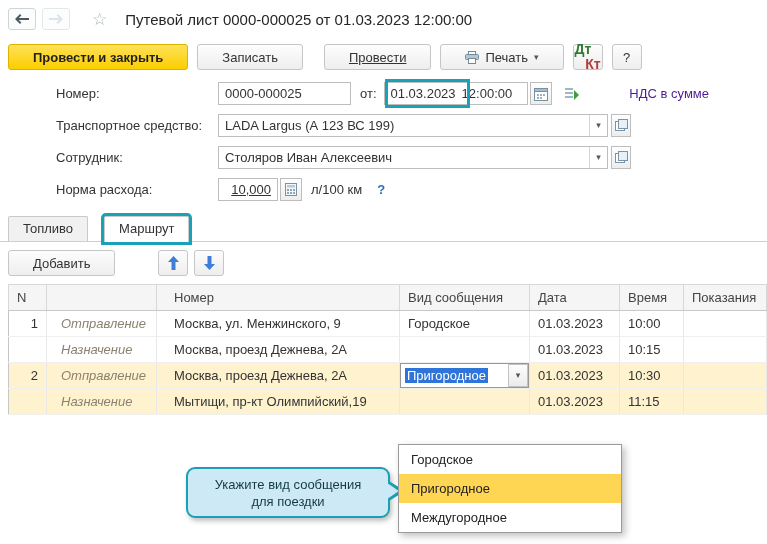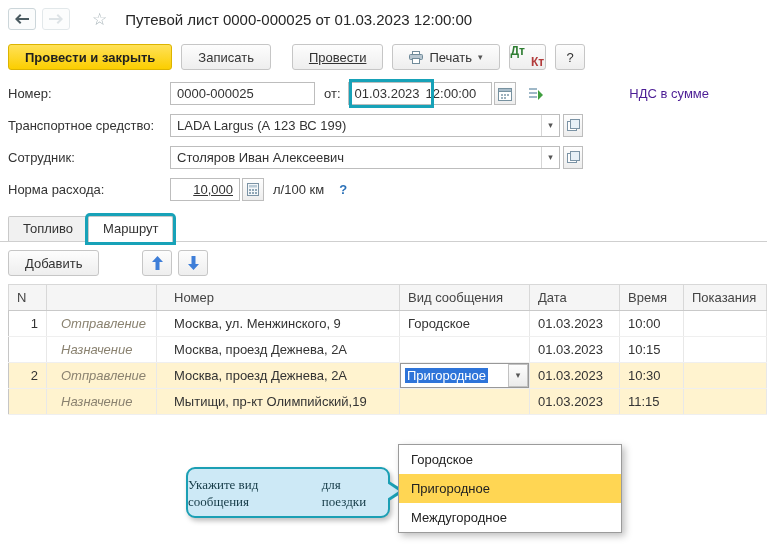--- a/index.html
+++ b/index.html
@@ -9,58 +9,58 @@
   
   .titlebar { display:flex; align-items:center; padding:8px 8px 4px 8px; gap:6px; }
   .navbtn { width:28px; height:22px; border:1px solid #ccd6da; border-radius:3px; background:#fbfcfc;
             display:inline-flex; align-items:center; justify-content:center; cursor:pointer; }
   .navbtn.disabled { opacity:.55; }
   .star { color:#a9b5ba; font-size:17px; margin:0 2px 0 16px; }
   .doc-title { font-size:15px; color:#262626; margin-left:10px; white-space:nowrap; }
 
   
   .cmdbar { display:flex; align-items:center; gap:9px; padding:10px 8px 8px 8px; }
-  .btn { height:26px; padding:0 16px; background:linear-gradient(#fdfdfd,#eeeeee);
+  .btn { height:26px; padding:0 24px; background:linear-gradient(#fdfdfd,#eeeeee);
          border:1px solid #c6c6c6; border-radius:3px; font-size:13px; color:#333;
          display:inline-flex; align-items:center; gap:6px; cursor:pointer; font-family:inherit;justify-content:center; }
   .btn-primary { background:linear-gradient(#ffe158,#fbce00); border-color:#dcb400; font-weight:bold; color:#1f1f1f; }
   .btn-sq { padding:0 7px; min-width:30px; justify-content:center; }
   .gap-left { margin-left:12px;text-decoration:underline; }
-  .dtkt { display:flex; line-height:9px; font-size:12px; font-weight:bold; padding:2px 1px; }
+  .dtkt { display:flex; flex-direction:column; line-height:9px; font-size:14px; font-weight:bold; padding:2px 1px; }
   .dtkt .dt { align-self:flex-start; color:#2e7d32; }
   .dtkt .kt { align-self:flex-end; color:#b23b3b; }
   .caret { font-size:9px; color:#555; line-height:1; }
 
   
-  .form { padding:4px 8px 0 8px; }
+  .form { padding:4px 8px 0 8px;margin-left:48px; }
   .frow { display:flex; align-items:center; margin-bottom:9px; }
   .flabel { width:162px; color:#333; }
   .tinput { height:23px; border:1px solid #bdbdbd; padding:0 6px; font:inherit; color:#333; background:#fff; }
-  .number-input { width:145px; }
+  .number-input { width:133px; }
   .fromlabel { margin:0 7px 0 9px; }
   .date-field { position:relative; width:144px; height:23px; border:1px solid #bdbdbd; background:#fff;
                 display:flex; align-items:center; padding:0 6px; gap:6px; }
   .annotation-box { position:absolute; left:0px; top:-4px; width:85px; height:29px;
                     border:3px solid #17A2B8; pointer-events:none; z-index:3; }
   .icon-btn { height:23px; width:22px; border:1px solid #bdbdbd; background:linear-gradient(#fefefe,#ededed);
               display:inline-flex; align-items:center; justify-content:center; margin-left:2px; cursor:pointer; }
   .icon-btn.flat { border:none; background:transparent; margin-left:9px; }
   .link { color:#4c1d95; margin-left:auto; margin-right:50px; cursor:pointer; white-space:nowrap; }
   .combo { width:390px; height:23px; border:1px solid #bdbdbd; background:#fff; display:flex; align-items:center; }
   .combo-value { flex:1; padding:0 6px; white-space:nowrap; overflow:hidden; }
   .combo-caret { width:18px; height:21px; border:none; border-left:1px solid #d6d6d6; background:transparent;
                  display:inline-flex; align-items:center; justify-content:center; cursor:pointer; }
   .chooser-btn { width:20px; height:23px; margin-left:3px; border:1px solid #bdbdbd;
                  background:linear-gradient(#fefefe,#ededed); display:inline-flex; align-items:center; justify-content:center; cursor:pointer; }
-  .rate-input { width:70px; text-align:right;text-decoration:underline; }
+  .rate-input { width:60px; text-align:right;text-decoration:underline; }
   .unit { margin-left:9px; }
   .help-link { color:#2b71b8; font-weight:bold; margin-left:15px; cursor:pointer; }
 
   
-  .tabs { display:flex; align-items:flex-end; padding:6px 0 0 8px; border-bottom:1px solid #cfcfcf; gap:0; margin-top:5px;text-align:right; }
+  .tabs { display:flex; align-items:flex-end; padding:6px 0 0 8px; border-bottom:1px solid #cfcfcf; gap:16px; margin-top:5px;text-align:right; }
   .tab { padding:4px 14px 5px; border:1px solid #c9c9c9; border-bottom:none; border-radius:2px 2px 0 0;
          background:#f1f1f1; cursor:pointer; position:relative; }
   .tab.active { background:#fff; margin-bottom:-1px; padding-bottom:6px; z-index:2; }
   .tab.annotated { box-shadow:0 0 0 3px #17A2B8; z-index:4; }
 
   
   .tablebar { display:flex; align-items:center; gap:6px; padding:8px; }
   .move-up { margin-left:37px; }
 
   
@@ -84,22 +84,22 @@
 
   
   .dropdown { position:absolute; left:398px; top:444px; width:224px; background:#fff;
               border:1px solid #9b9b9b; box-shadow:3px 3px 7px rgba(0,0,0,.25); z-index:20; }
   .option { height:29px; line-height:29px; padding-left:12px; color:#222; cursor:pointer; }
   .option.selected { background:#FFD653; }
 
   
   .callout { position:absolute; left:186px; top:467px; width:204px; height:51px;
              background:#CDE9F6; border:2px solid #1B9FB4; border-radius:9px;
-             box-shadow:2px 3px 5px rgba(0,0,0,.25); display:flex; flex-direction:row;
-             align-items:center; justify-content:center; color:#143a46; z-index:15; line-height:17px;font-family:Liberation Serif, serif; }
+             box-shadow:2px 3px 5px rgba(0,0,0,.25); display:flex; flex-direction:column;
+             align-items:center; justify-content:center; color:#143a46; z-index:15; line-height:17px; }
   .callout::before { content:""; position:absolute; right:-17px; top:12px;
              border:10px solid transparent; border-right:0; border-left:16px solid #1B9FB4; }
   .callout::after { content:""; position:absolute; right:-11px; top:14px;
              border:8px solid transparent; border-right:0; border-left:12px solid #CDE9F6; }
 </style>
 </head>
 <body>
 
 <div class="window">
 

